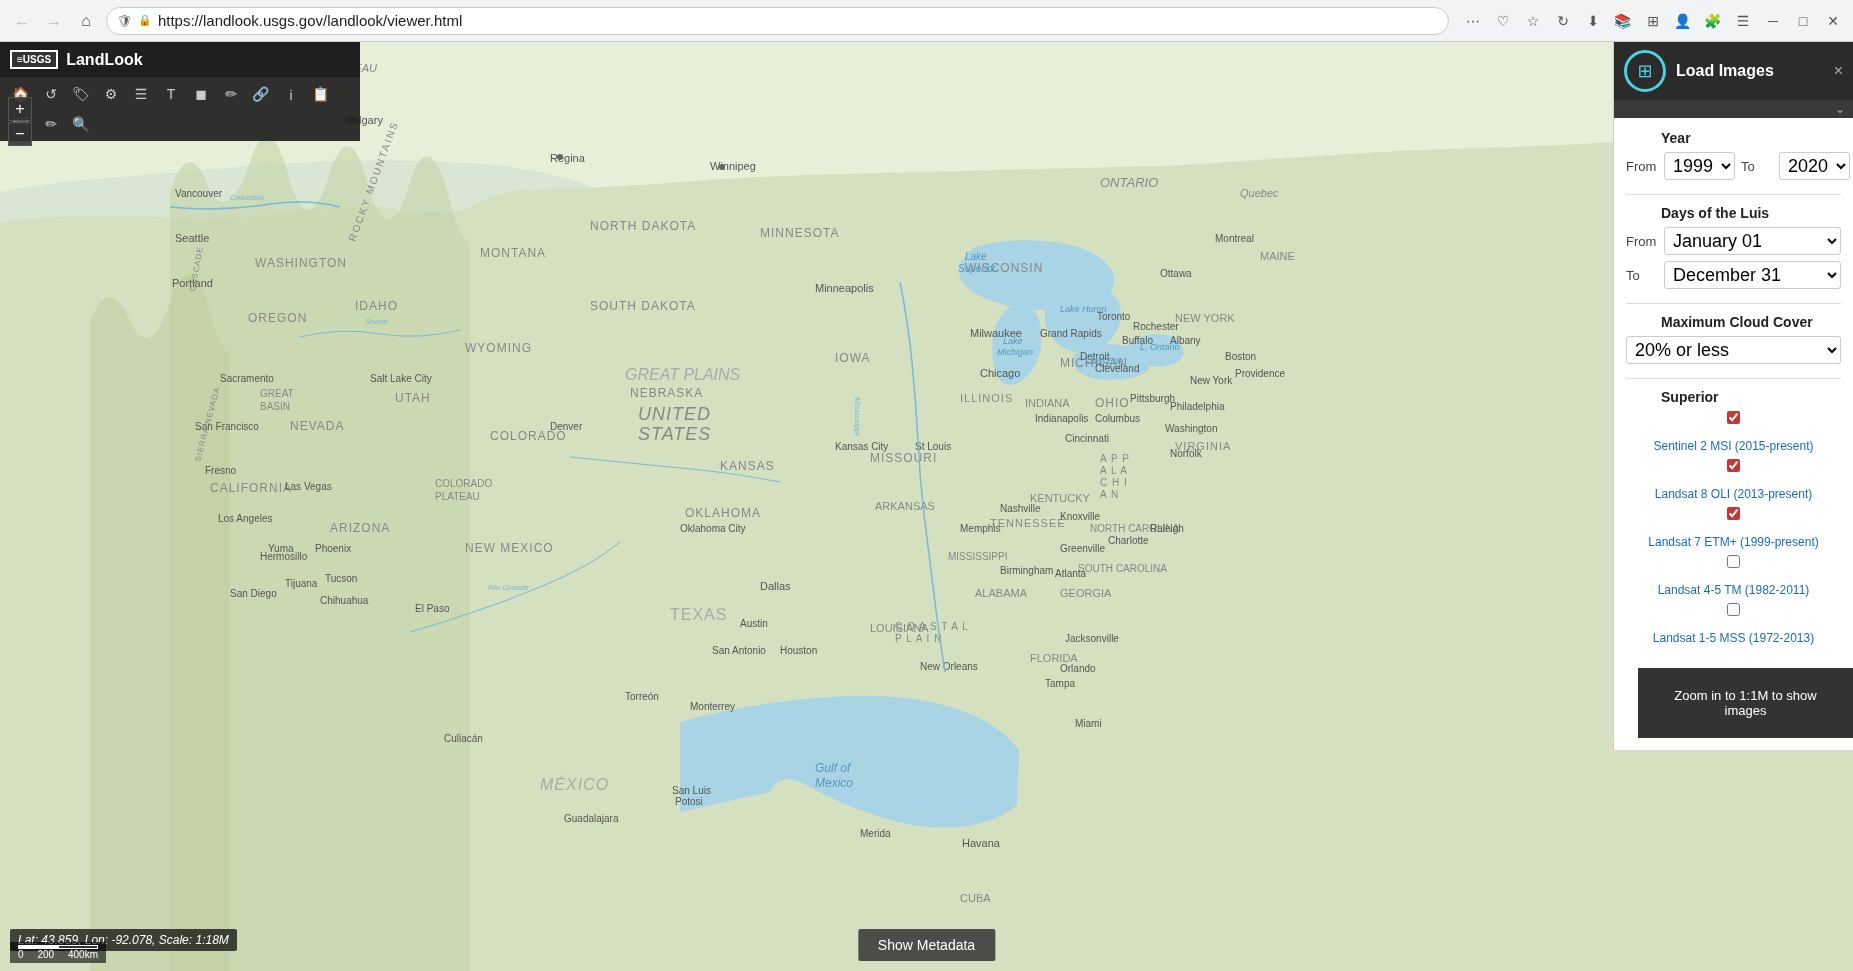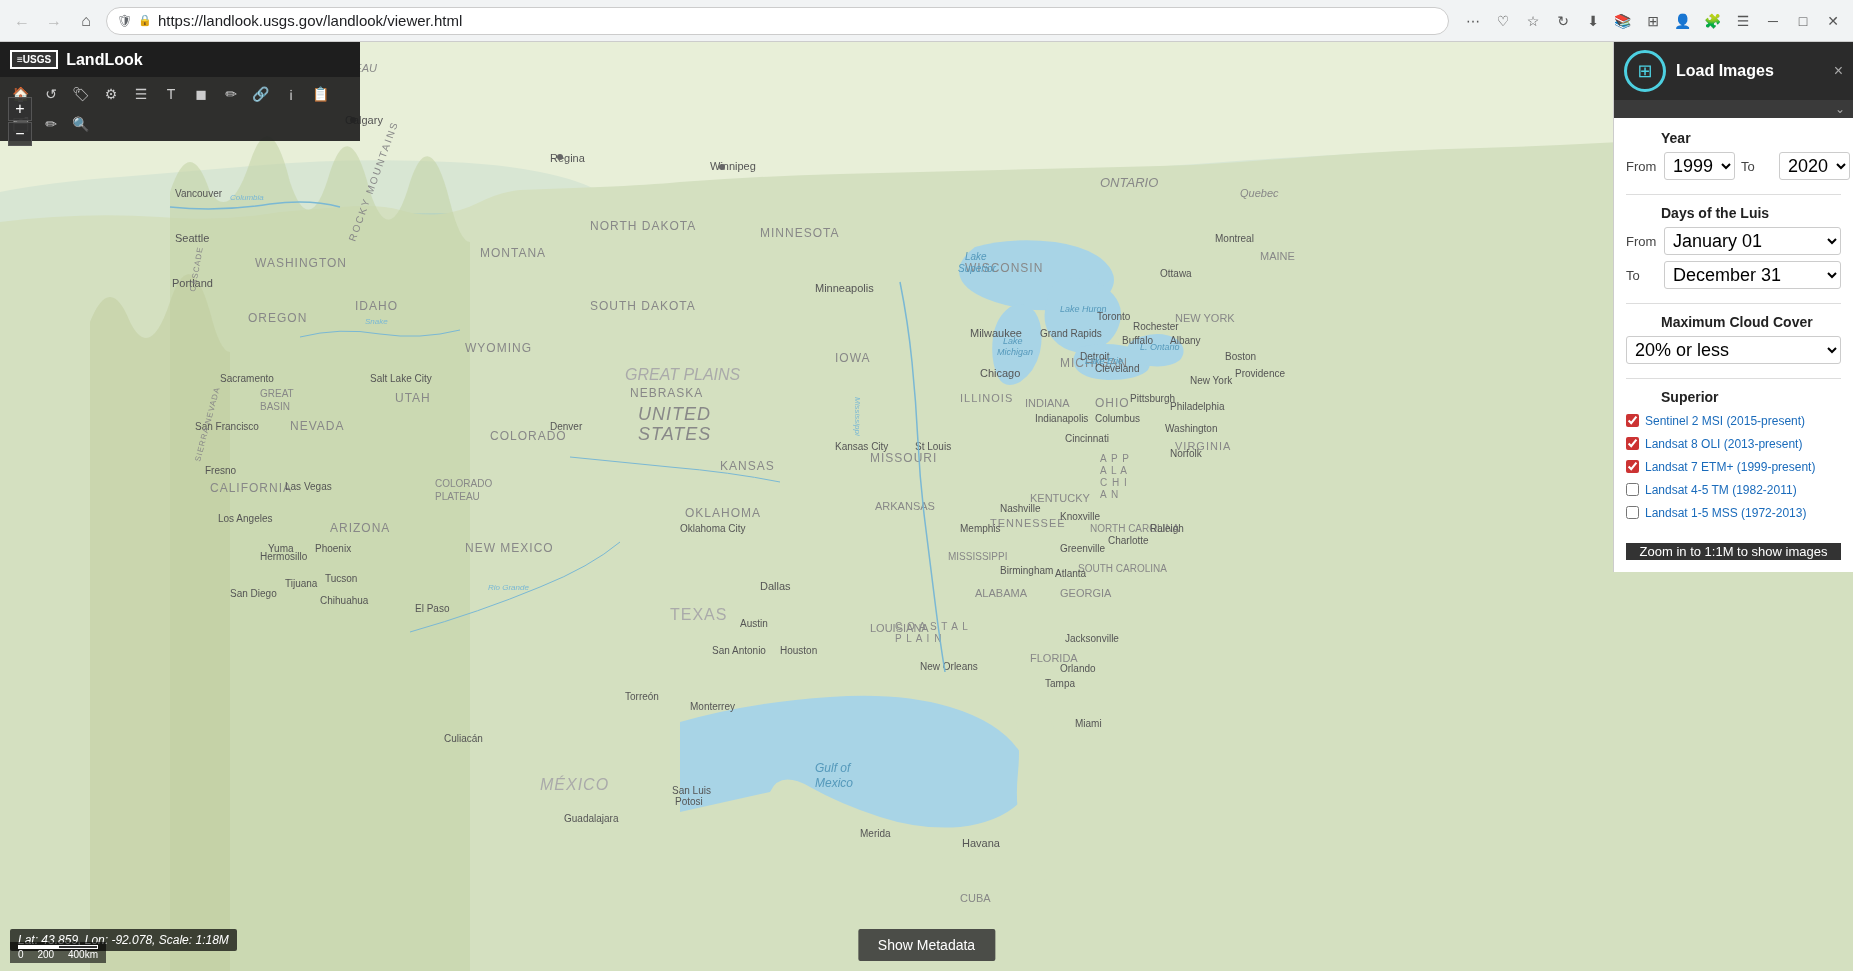--- a/index.html
+++ b/index.html
@@ -186,40 +186,42 @@
       background: white;
       cursor: pointer;
       appearance: auto;
     }
     .panel-divider {
       border: none;
       border-top: 1px solid #ddd;
       margin: 10px 0;
     }
     .checkbox-row {
-      display: flex; align-items: center; gap: 6px;
+      display: flex; align-items: center; gap: 12px;
       margin-bottom: 5px;
+      flex-direction: column;
     }
     .checkbox-row input[type="checkbox"] { cursor: pointer; }
     .sensor-link {
       color: #1a6bbb;
       font-size: 12px;
       text-decoration: none;
       cursor: pointer;
     }
     .zoom-notice-btn {
       width: 100%;
       background: #333;
       color: white;
       border: none;
-      padding: 1px;
+      padding: 20px;
       font-size: 13px;
       cursor: pointer;
       text-align: center;
       margin-top: 8px;
+      margin-left: 12px;
     }
 
     
     .status-bar {
       position: absolute;
       bottom: 20px; left: 10px;
       background: rgba(0,0,0,0.7);
       color: white;
       font-size: 12px;
       padding: 4px 8px;

